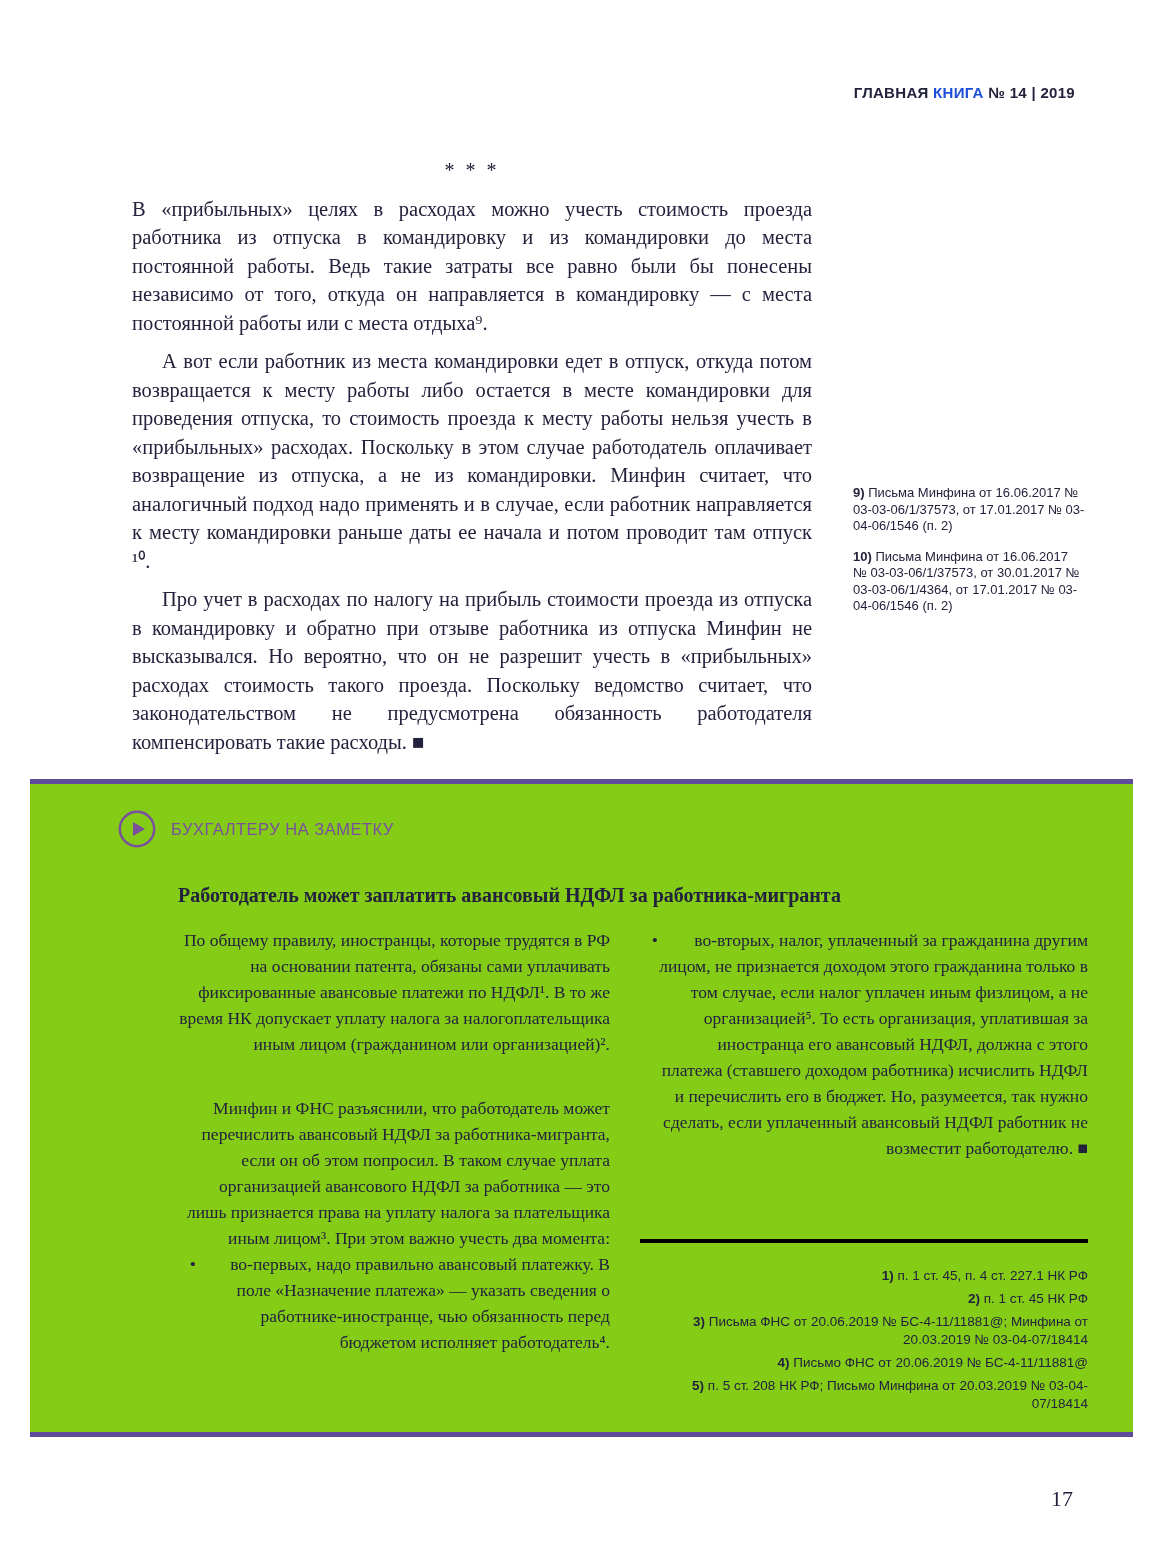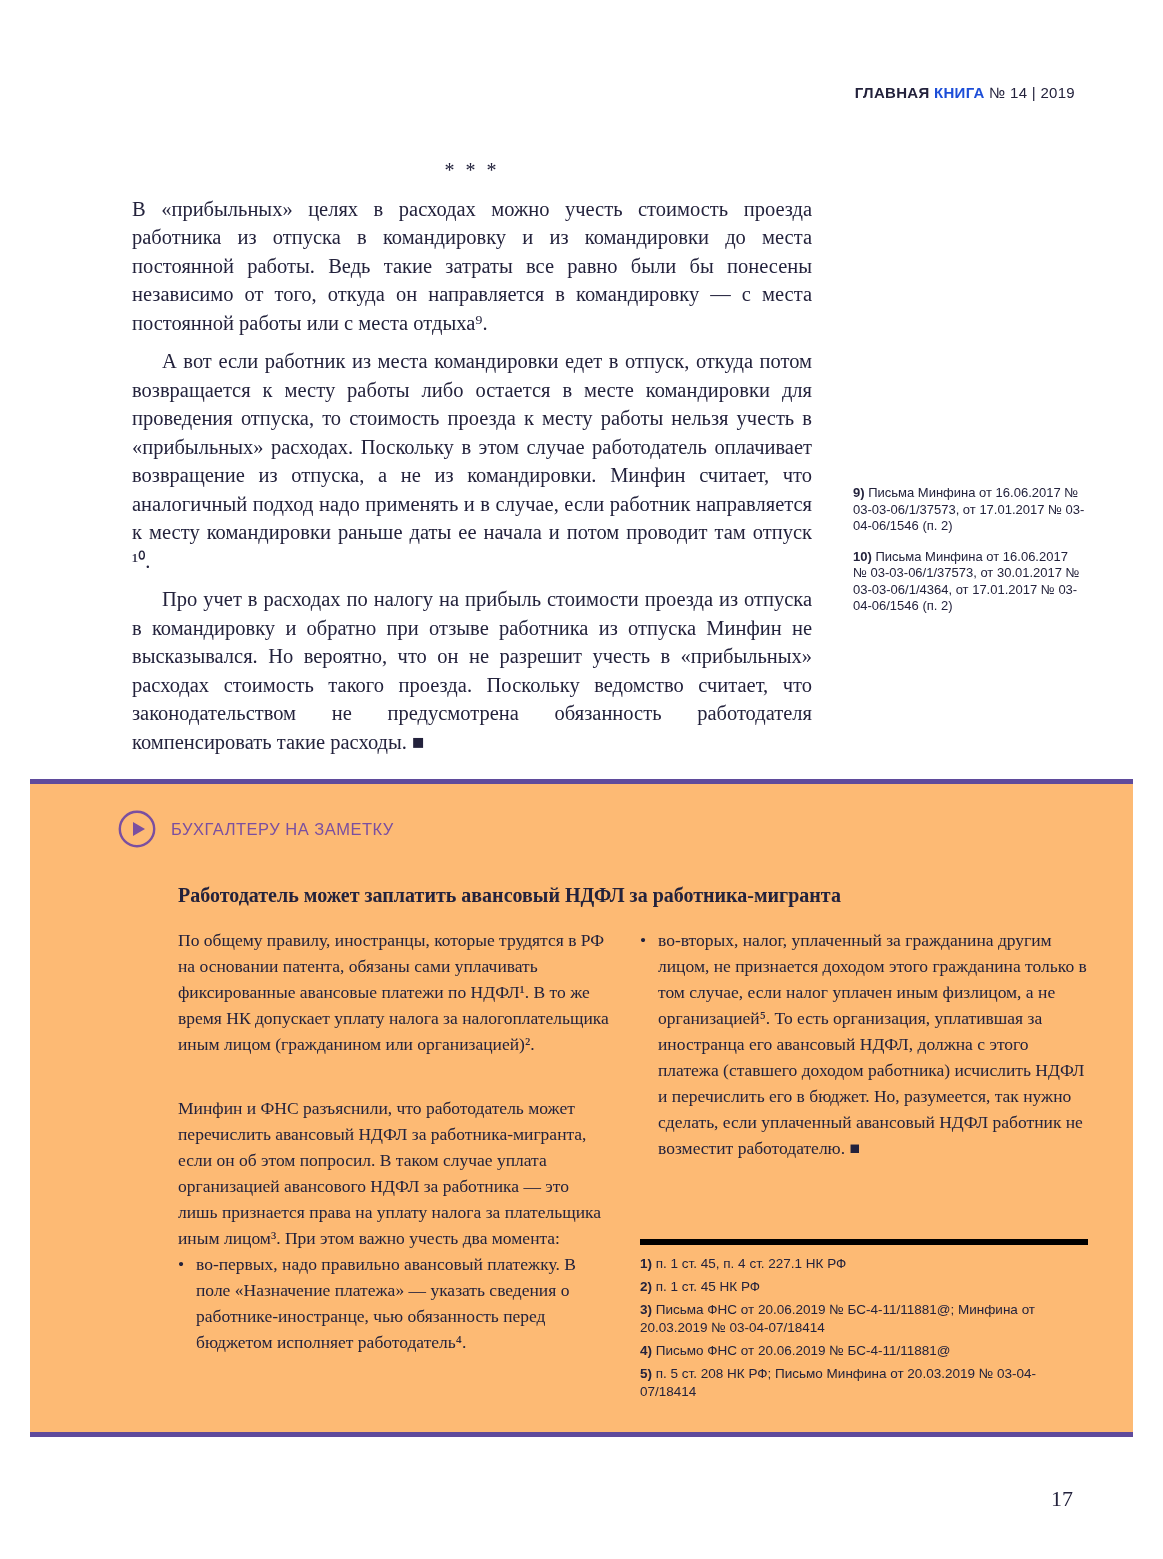--- a/index.html
+++ b/index.html
@@ -21,21 +21,21 @@
     top: 84px;
     right: 88px;
     font-family: "Liberation Sans", sans-serif;
     font-weight: bold;
     font-size: 15px;
     letter-spacing: 0.3px;
     color: #23223c;
     white-space: nowrap;
   }
   .header .brand-secondary { color: #1d4ed8; }
-  .header .issue { font-weight: normal; }
+  .header .issue { font-weight: bold; }
 
   
   .article {
     position: absolute;
     left: 122px;
     top: 156px;
     width: 700px;
     color: #23223c;
     font-size: 20.5px;
     line-height: 28.5px;
@@ -65,21 +65,21 @@
   .sidenote { margin-bottom: 14px; }
   .sidenote b { font-weight: bold; }
 
   
   .note-box {
     position: absolute;
     left: 30px;
     top: 779px;
     width: 1103px;
     height: 658px;
-    background: #fdba74;
+    background: #84cc16;
     border-top: 5px solid #5f4b9c;
     border-bottom: 5px solid #5f4b9c;
   }
   .box-label-row {
     position: absolute;
     left: 88px;
     top: 26px;
     display: flex;
     align-items: center;
     gap: 15px;
@@ -102,31 +102,31 @@
   }
   .box-columns {
     position: absolute;
     left: 148px;
     top: 143px;
     display: flex;
     gap: 30px;
     color: #23223c;
     font-size: 17.5px;
     line-height: 26px;
-    text-align: left;
+    text-align: right;
   }
   .col-left  { width: 432px; }
   .col-right { width: 448px; }
   .col-left .p1 { margin-bottom: 38px; }
   .bullet { display: flex; }
   .bullet .dot { width: 18px; flex: none; }
   .box-footnotes {
     margin-top: 78px;
-    border-top: 6px solid #000000;
-    padding-top: 10px;
+    border-top: 4px solid #000000;
+    padding-top: 24px;
     font-family: "Liberation Sans", sans-serif;
     font-size: 13.5px;
     line-height: 18px;
   }
   .fn { margin-bottom: 5px; }
   .fn b { font-weight: bold; }
 
   
   .page-number {
     position: absolute;

